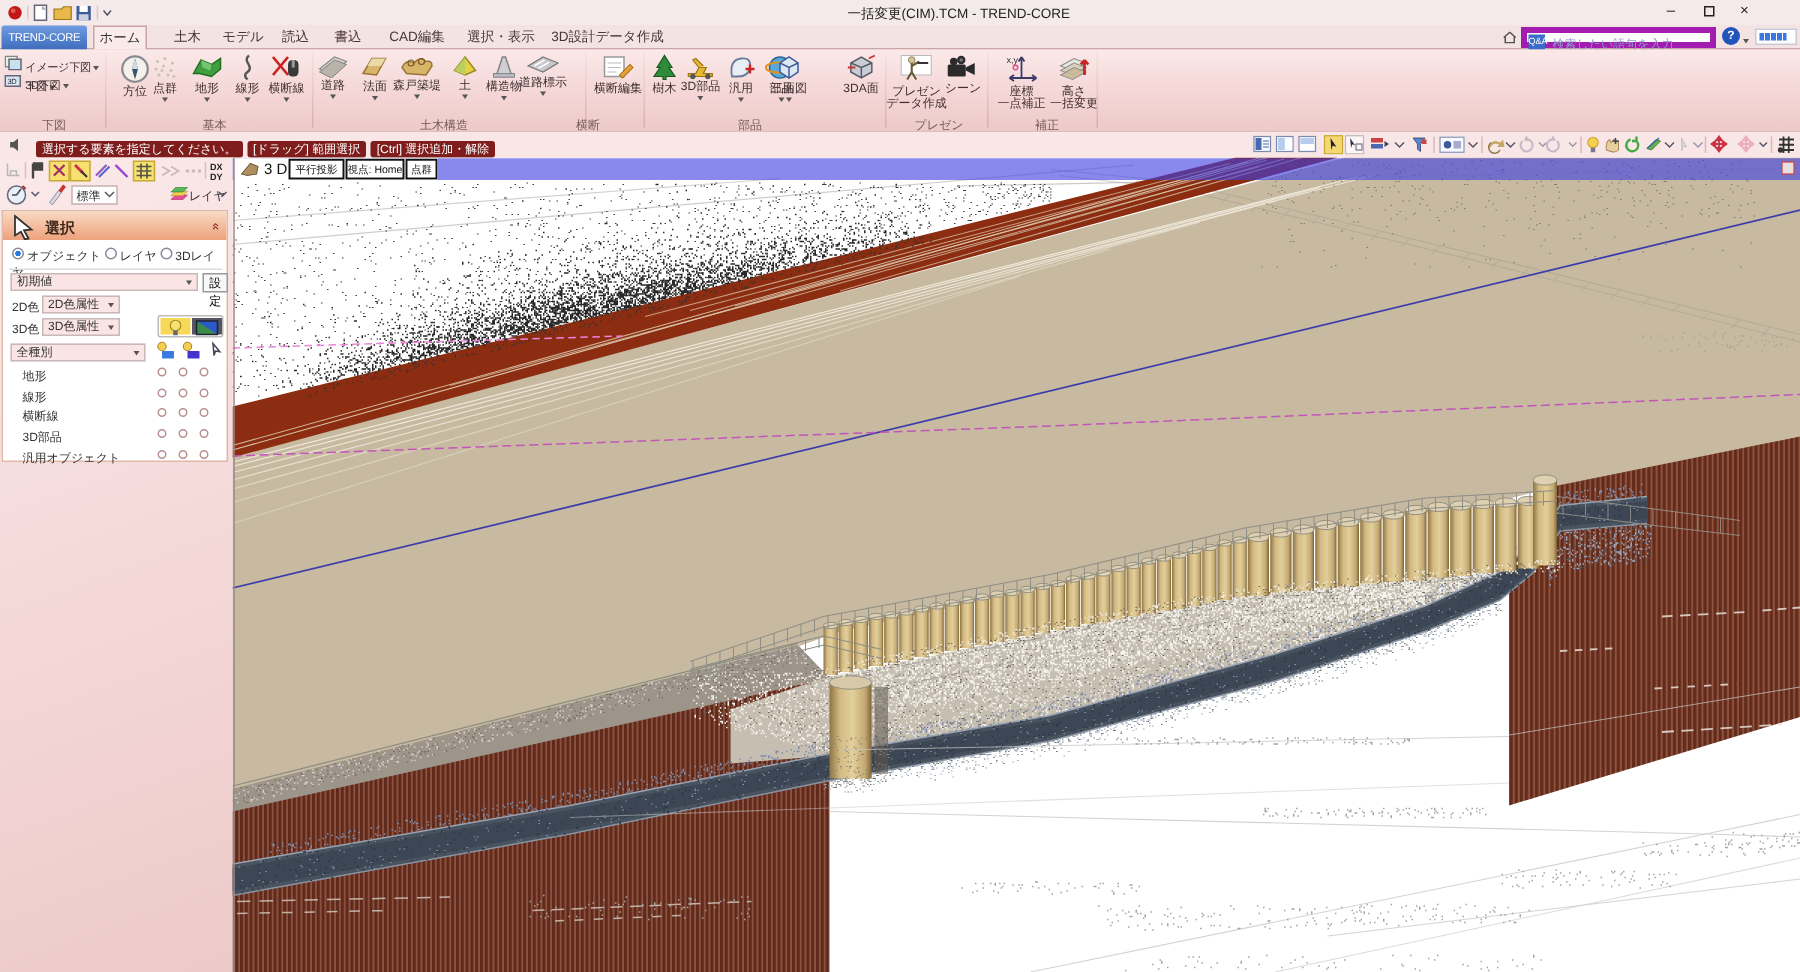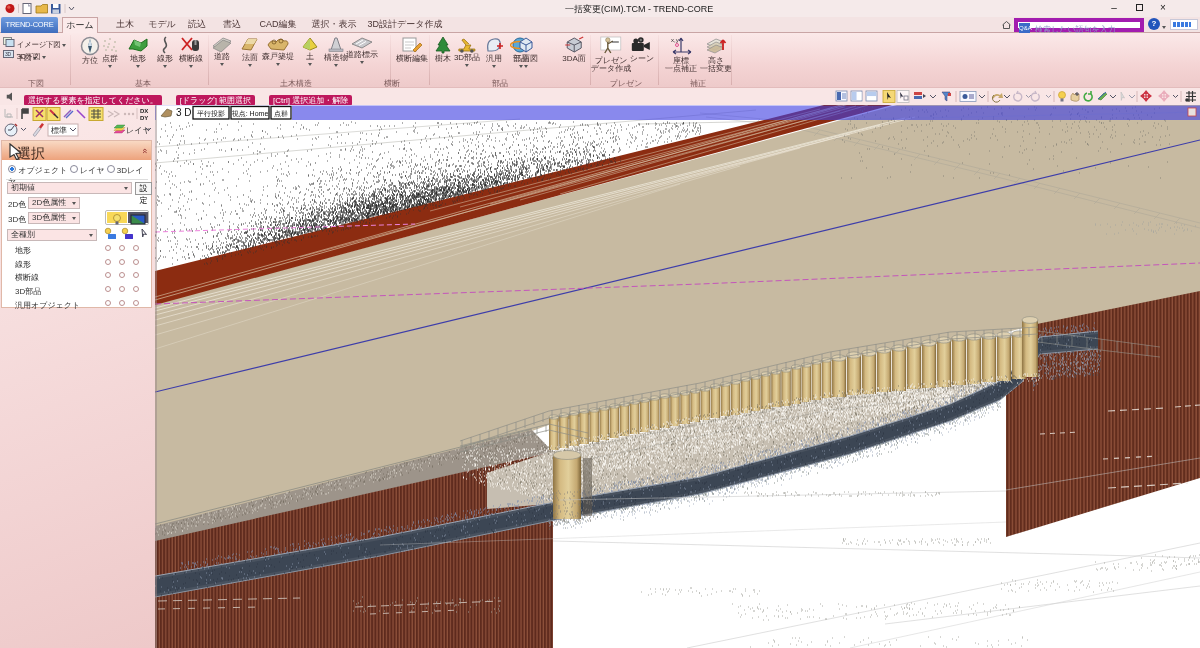--- a/index.html
+++ b/index.html
@@ -22,27 +22,27 @@
 .rdiv{position:absolute;top:2px;height:50px;width:1px;background:linear-gradient(#f7e0e0,#d8aeae)}
 .glabel{position:absolute;top:45px;font-size:8px;color:#7a5a5a;transform:translateX(-50%)}
 .ritem{position:absolute;top:3px;text-align:center;font-size:8px;color:#403030;transform:translateX(-50%);line-height:8px}
 .ritem .ric{display:block;margin:0 auto 1px}
 .ritem .lbl{display:block;line-height:8px;margin-top:1px}
 .chev{display:block;margin:2px auto 0;width:0;height:0;border-left:2.5px solid transparent;border-right:2.5px solid transparent;border-top:3.5px solid #555}
 .tri{display:inline-block;width:0;height:0;border-left:2.5px solid transparent;border-right:2.5px solid transparent;border-top:3.5px solid #555;vertical-align:middle}
 .smallrow{position:absolute;left:3px;font-size:7.5px;color:#403030;height:12px;line-height:12px;white-space:nowrap;letter-spacing:-0.3px}
 
 #msgbar{position:absolute;left:0;top:88px;width:1200px;height:17px;background:#f9e6e6}
-.msgbox{display:inline-block;background:#be185d;color:#fff;font-size:8px;height:11px;line-height:11px;padding:0 4px;border-radius:2px;margin-right:14px;vertical-align:middle}
+.msgbox{display:inline-block;background:#7f1d1d;color:#fff;font-size:8px;height:11px;line-height:11px;padding:0 4px;border-radius:2px;margin-right:3px;vertical-align:middle}
 
 #sidebar{position:absolute;left:0;top:105px;width:156px;height:543px;background:linear-gradient(160deg,#fbe9e9,#eec9c9)}
 
 #panel{position:absolute;left:1px;top:35px;width:151px;height:168px;background:#fff;border:1px solid #e0b8a8}
 #phead{position:absolute;left:0;top:0;width:149px;height:19px;background:linear-gradient(#f9d9c3,#eda27c)}
-#phead .ttl{position:absolute;left:15px;top:4px;font-size:14px;font-weight:normal;color:#402a20}
+#phead .ttl{position:absolute;left:28px;top:4px;font-size:10px;font-weight:bold;color:#402a20}
 .prow{position:absolute;left:4px;font-size:8px;color:#333}
 .pselect{position:absolute;background:#fbe4e4;border:1px solid #c8b8b8;font-size:8px;color:#333;line-height:10px;padding-left:3px}
 .pselect .v{position:absolute;right:3px;top:4px;width:0;height:0;border-left:2.5px solid transparent;border-right:2.5px solid transparent;border-top:3.5px solid #555}
 .circ{position:absolute;width:6px;height:6px;border:1px solid #bb8f8f;border-radius:50%}
 </style></head>
 <body>
 <div id="app">
 <div id="titlebar">
       <svg class="abs" style="left:3px;top:2px" width="110" height="13" viewBox="0 0 110 13">
         <circle cx="7" cy="6.5" r="4.5" fill="#c01818"></circle>

